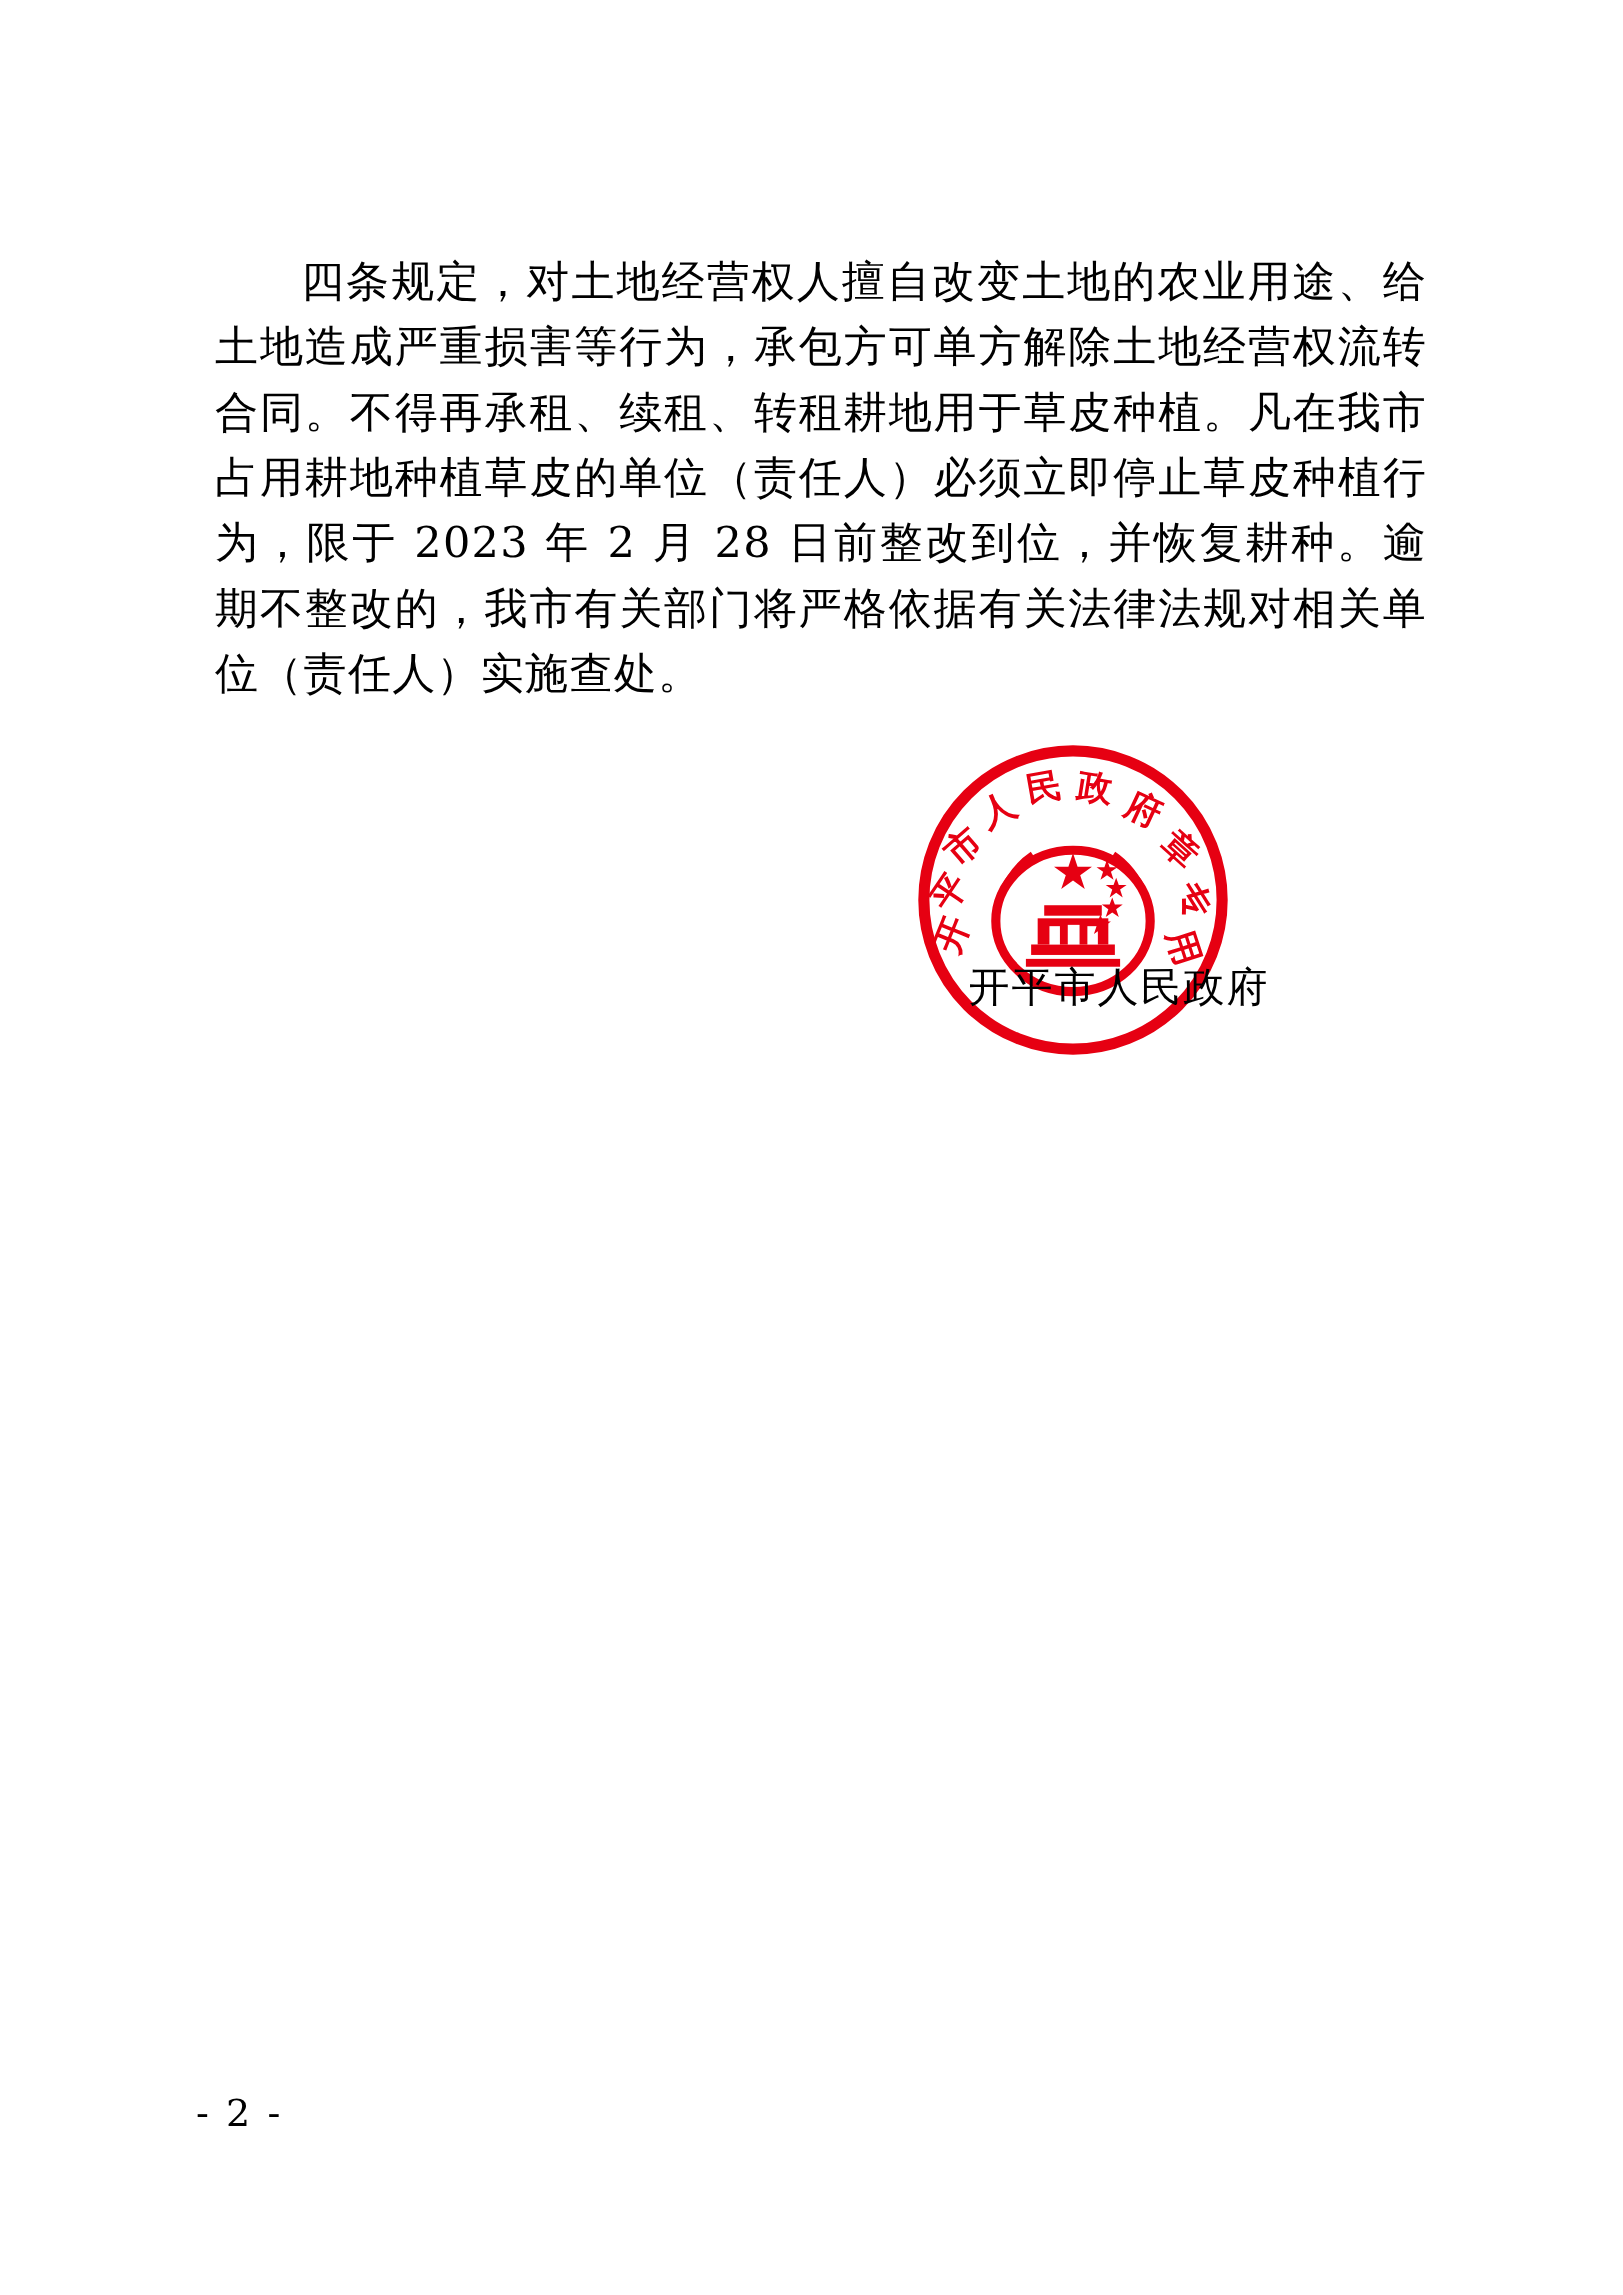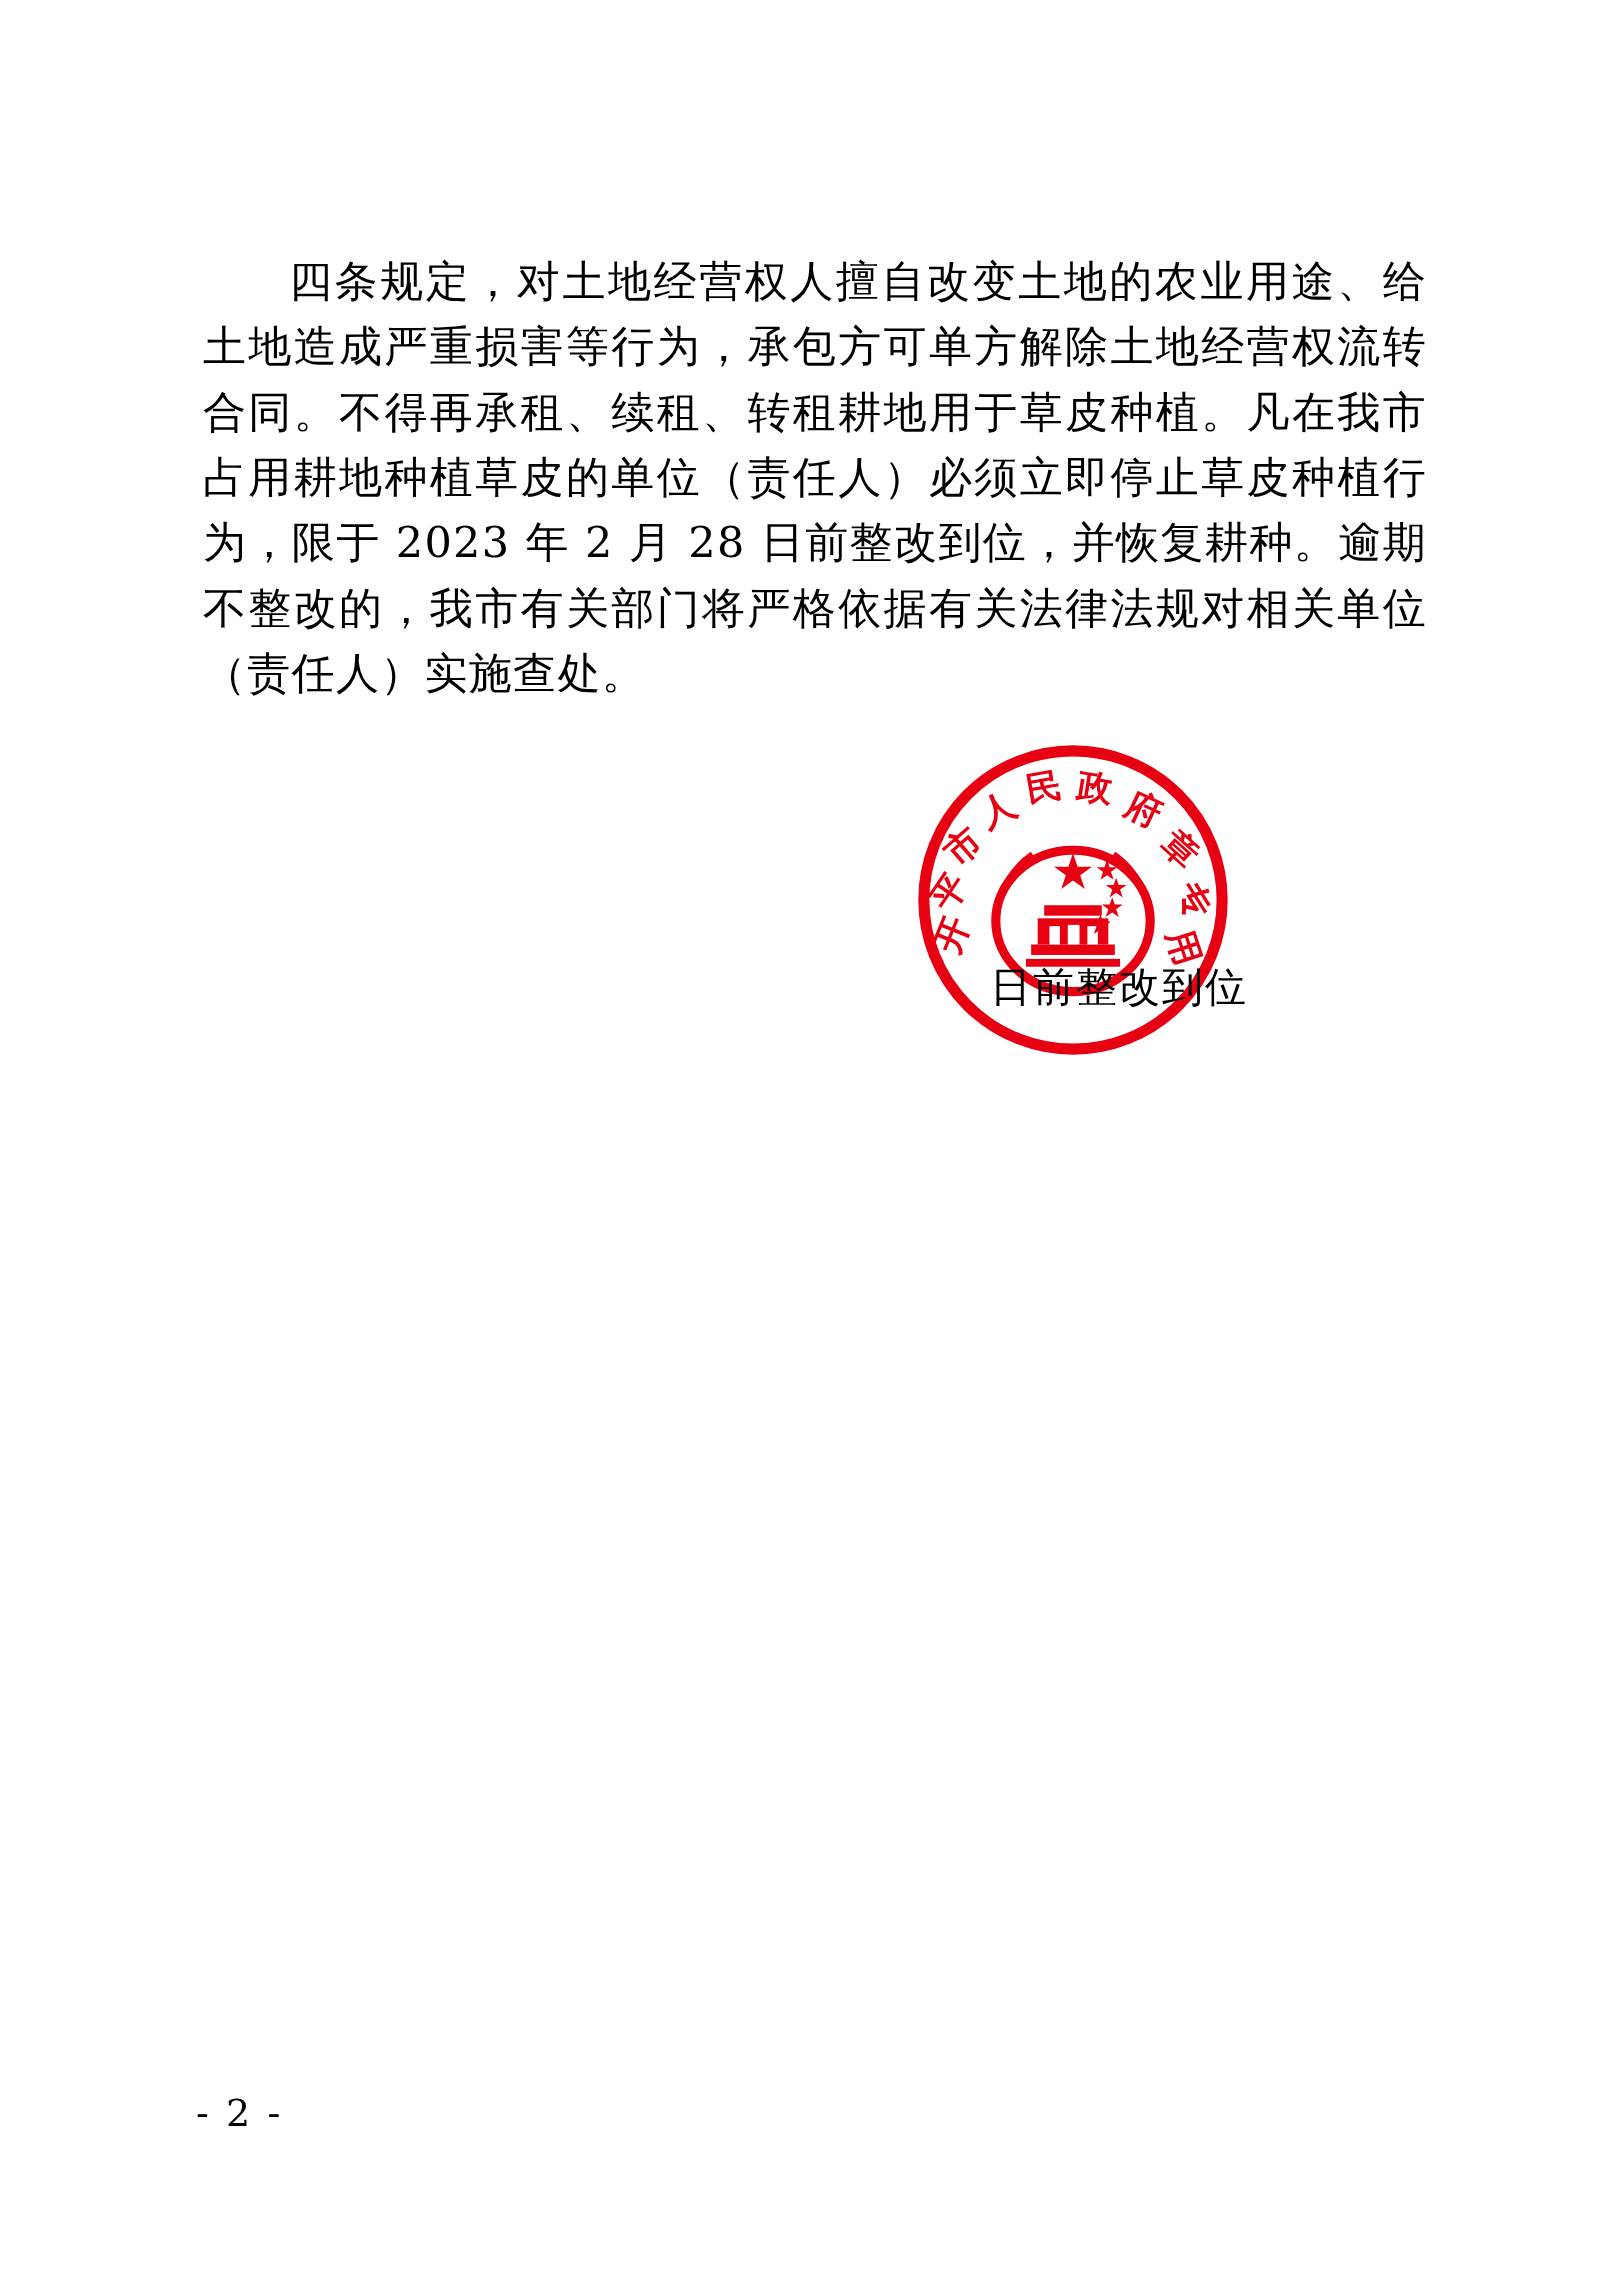--- a/index.html
+++ b/index.html
@@ -21,21 +21,21 @@
     left: 203px;
     top: 249px;
     width: 1224px;
   }
   .para {
     font-size: 43px;
     line-height: 1.52;
     letter-spacing: 1.3px;
     text-align: justify;
     text-justify: inter-ideograph;
-    margin: 0 0 0 0;
+    margin: 0 0 0 12px;
   }
   .para + .para {
     margin-top: 11.8px;
   }
   .indent {
     text-indent: 86px;
   }
   .sign-block {
     position: absolute;
     left: 916px;
@@ -113,19 +113,19 @@
           <polygon points="292,178 296,190 308,190 298,197 302,209 292,202 282,209 286,197 276,190 288,190"></polygon>
           <polygon points="306,206 310,217 322,217 312,224 316,236 306,229 296,236 300,224 290,217 302,217"></polygon>
           <polygon points="300,236 304,247 316,247 306,254 310,266 300,259 290,266 294,254 284,247 296,247"></polygon>
           <polygon points="282,262 286,273 298,273 288,280 292,292 282,285 272,292 276,280 266,273 278,273"></polygon>
         </g>
       </g>
     </svg>
   </div>
 
   <div class="sign-block">
-    <div class="sign-line">日前整改到位</div>
+    <div class="sign-line">开平市人民政府</div>
   </div>
 
   <div class="page-number">- 2 -</div>
 
 </div>
 
 
 </body></html>

